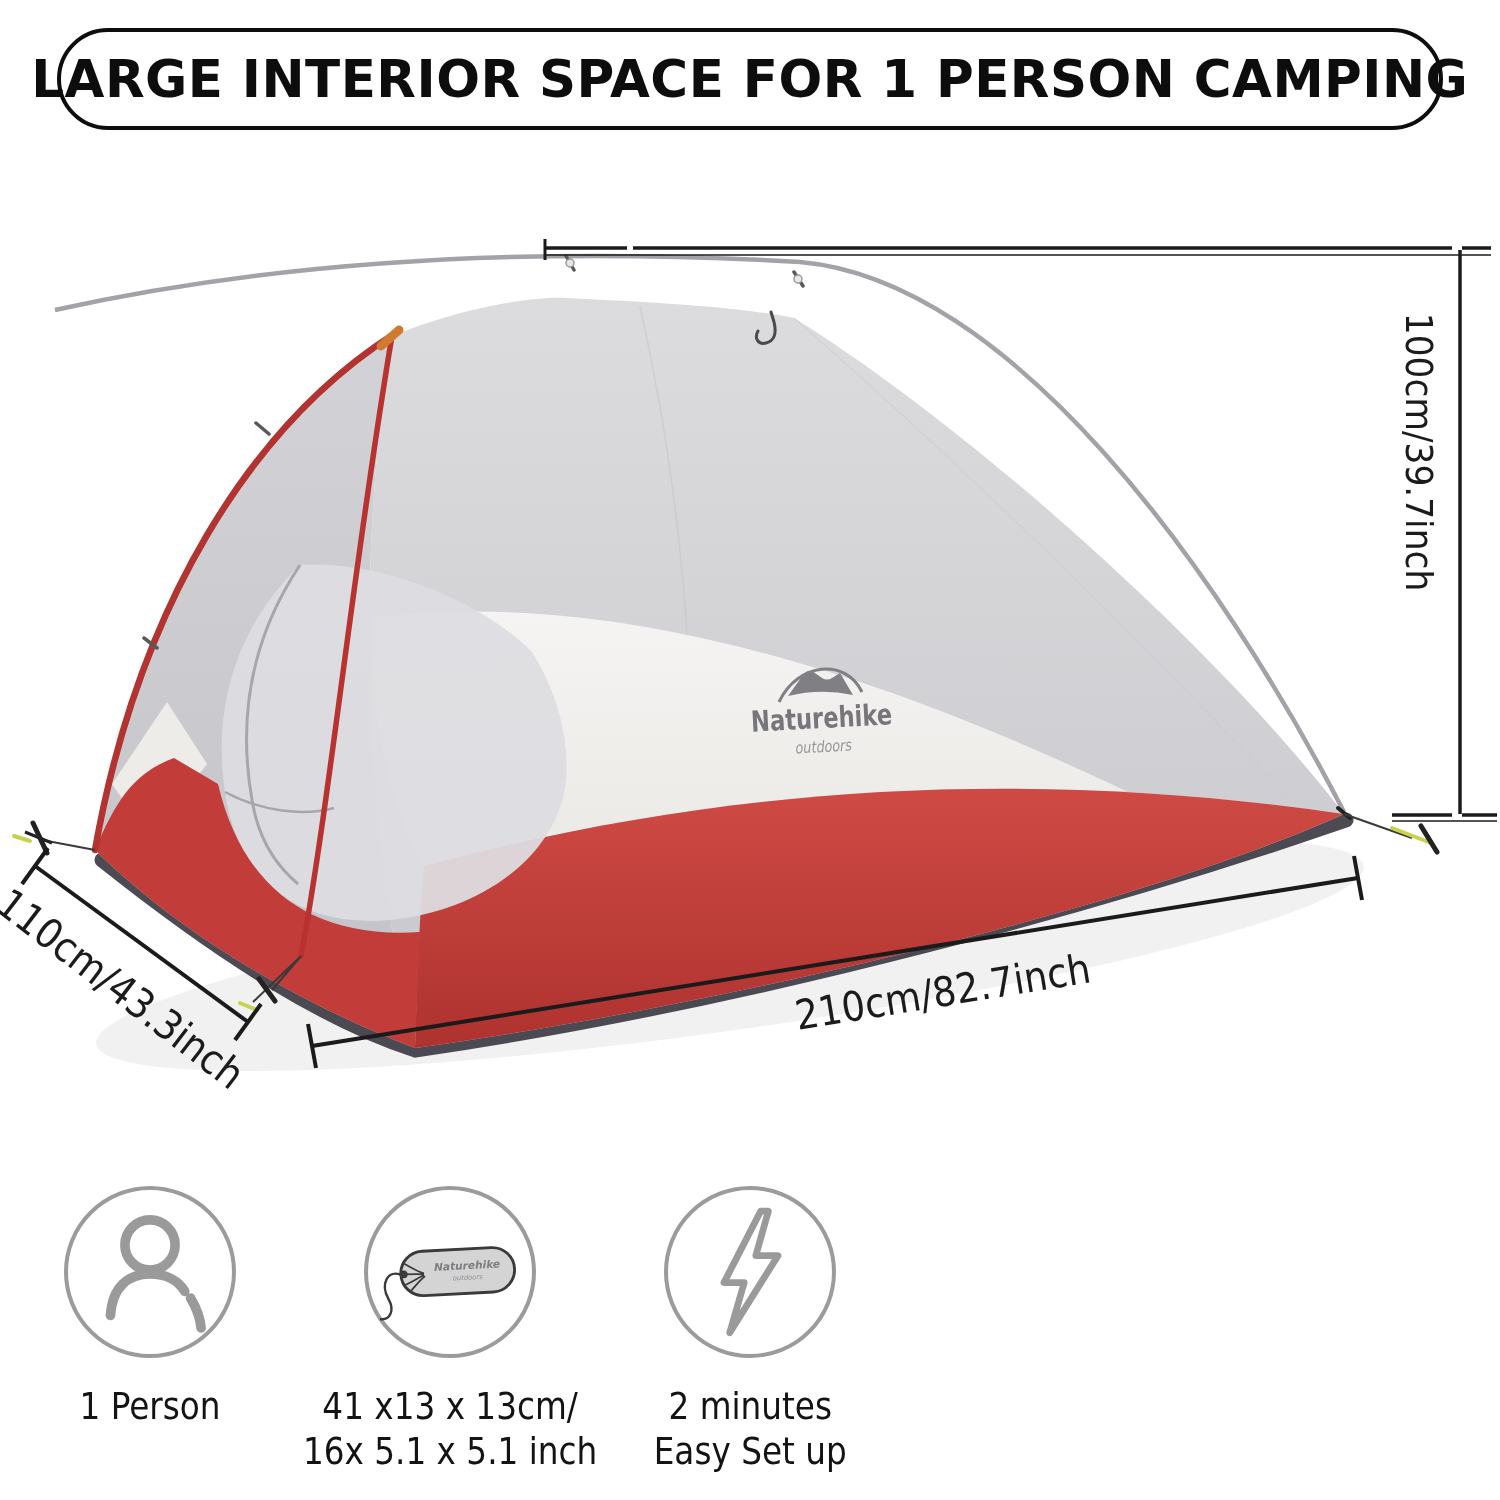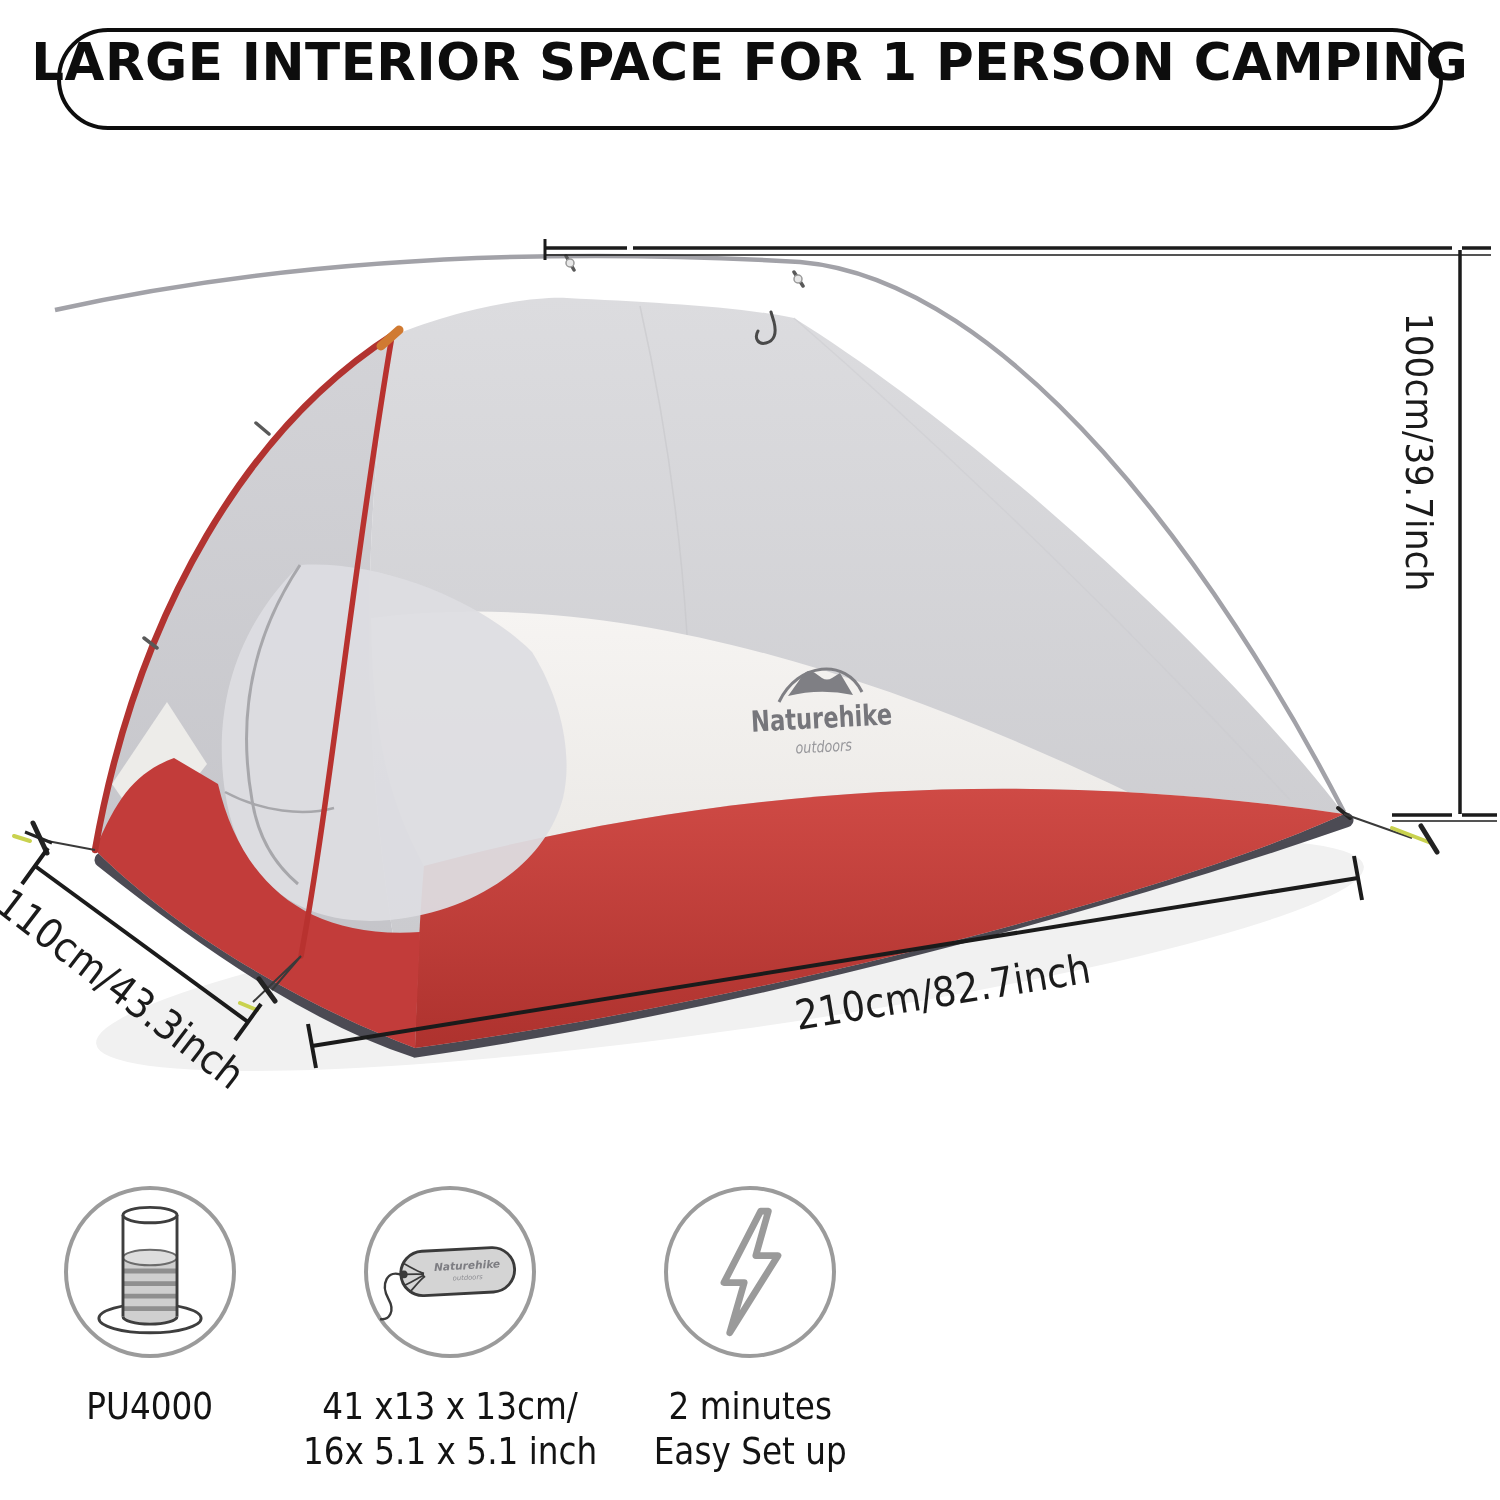--- a/index.html
+++ b/index.html
@@ -2,21 +2,21 @@
 <html><head>
 <meta charset="utf-8">
 <style>
   html,body{margin:0;padding:0;background:#ffffff;}
   body{width:1500px;height:1500px;position:relative;overflow:hidden;
        font-family:"DejaVu Sans","Liberation Sans",sans-serif;}
 
   
   .banner{position:absolute;left:57px;top:28px;width:1386px;height:102px;
           border:4px solid #0d0d0d;border-radius:53px;box-sizing:border-box;
-          display:flex;justify-content:center;background:#fff;}
+          display:flex;align-items:center;justify-content:center;background:#fff;}
   .banner-text{font-size:52px;font-weight:bold;color:#0d0d0d;white-space:nowrap;
                letter-spacing:.5px;transform:scaleX(.99);}
 
   
   #scene{position:absolute;left:0;top:0;}
   .dim-text{font-size:41px;fill:#1b1b1b;}
   .dim-text-v{font-size:37px;fill:#1b1b1b;}
 
   
   .features{position:absolute;left:0;top:1186px;width:1500px;display:flex;}
@@ -138,39 +138,35 @@
     <g>
       <path d="M312,1046 L1358,878" stroke-width="4" fill="none"></path>
       <path d="M308,1024 L316,1068 M1354,856 L1362,900" stroke-width="4" fill="none"></path>
       <text class="dim-text" transform="translate(945 1006) rotate(-9.3) scale(.9 1)" text-anchor="middle" stroke="none">210cm/82.7inch</text>
     </g>
   </g>
 </svg>
 
 <div class="features">
 
-
-
   <div class="feat">
     <div class="feat-circle">
       <svg width="164" height="164" viewBox="0 0 170 170">
-        <ellipse cx="85" cy="133" rx="53" ry="15" fill="#fff" stroke="#3e3e3e" stroke-width="3"></ellipse>
-        <path d="M57,70 L57,131 A28,8 0 0 0 113,131 L113,70 A28,8 0 0 1 57,70 Z" fill="#cfcfcf"></path>
-        <path d="M58,84 H112 M58,97 H112 M58,110 H112 M58,123 H112" stroke="#8f8f8f" stroke-width="5"></path>
-        <ellipse cx="85" cy="70" rx="28" ry="8" fill="#dedede" stroke="#6b6b6b" stroke-width="2"></ellipse>
-        <path d="M57,26 V131 M113,26 V131" stroke="#3e3e3e" stroke-width="3"></path>
-        <path d="M57,131 A28,8 0 0 0 113,131" fill="none" stroke="#3e3e3e" stroke-width="3"></path>
-        <ellipse cx="85" cy="26" rx="28" ry="8" fill="#fff" stroke="#3e3e3e" stroke-width="3"></ellipse>
+        <circle cx="85" cy="57" r="26" fill="none" stroke="#9a9a9a" stroke-width="10"></circle>
+        <path d="M44,130 C46,100 63,87 85,87 C103,87 115,95 121,105" fill="none" stroke="#9a9a9a" stroke-width="10" stroke-linecap="round"></path>
+        <path d="M127,112 C133,122 137,133 138,143" fill="none" stroke="#9a9a9a" stroke-width="10" stroke-linecap="round"></path>
       </svg>
     </div>
     <div class="feat-label">
-      <div>PU4000</div>
+      <div>1 Person</div>
         <div></div>
     </div>
   </div>
+
+
 
   <div class="feat">
     <div class="feat-circle">
       <svg width="164" height="164" viewBox="0 0 170 170">
         <g transform="rotate(-3 85 85)">
           <path d="M36,86 C20,78 12,94 20,110 C26,122 20,132 10,130" fill="none" stroke="#3a3a3a" stroke-width="2.5"></path>
           <rect x="34" y="62" width="118" height="46" rx="23" fill="#d4d4d4" stroke="#3a3a3a" stroke-width="3"></rect>
           <path d="M38,74 C48,80 54,84 58,85 M36,85 C46,85 52,85 58,86 M38,96 C48,92 54,88 58,87 M42,104 C50,96 55,90 59,88" fill="none" stroke="#3a3a3a" stroke-width="1.8"></path>
           <circle cx="37" cy="85" r="4" fill="#3a3a3a"></circle>
           <text x="103" y="83" text-anchor="middle" font-size="11" font-weight="bold" font-style="italic" fill="#7d7d82">Naturehike</text>

